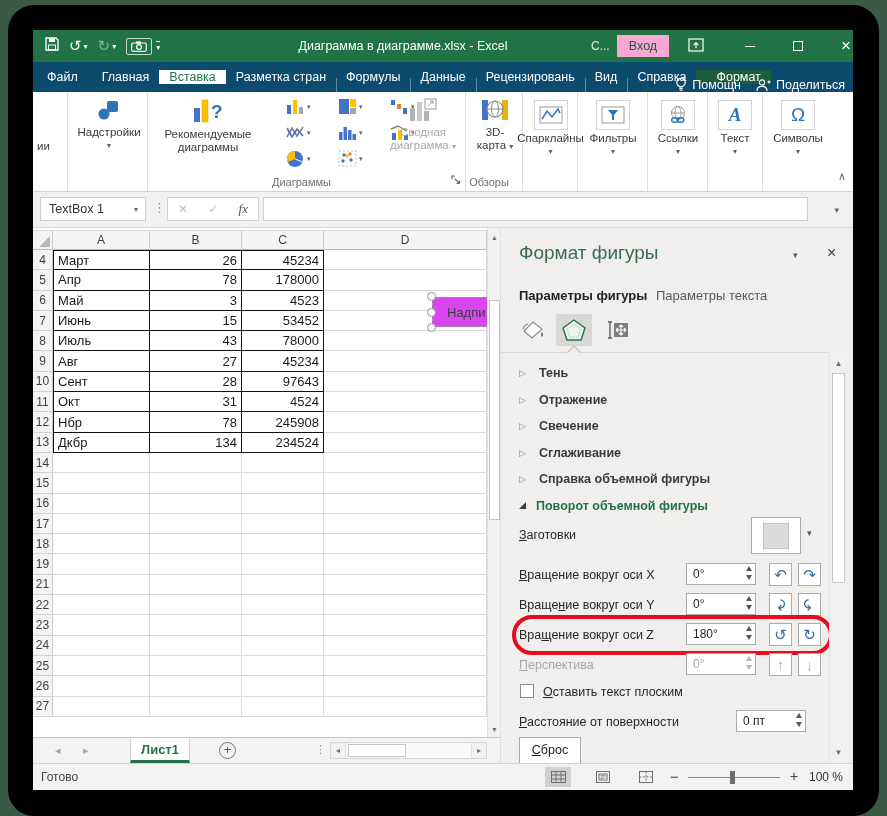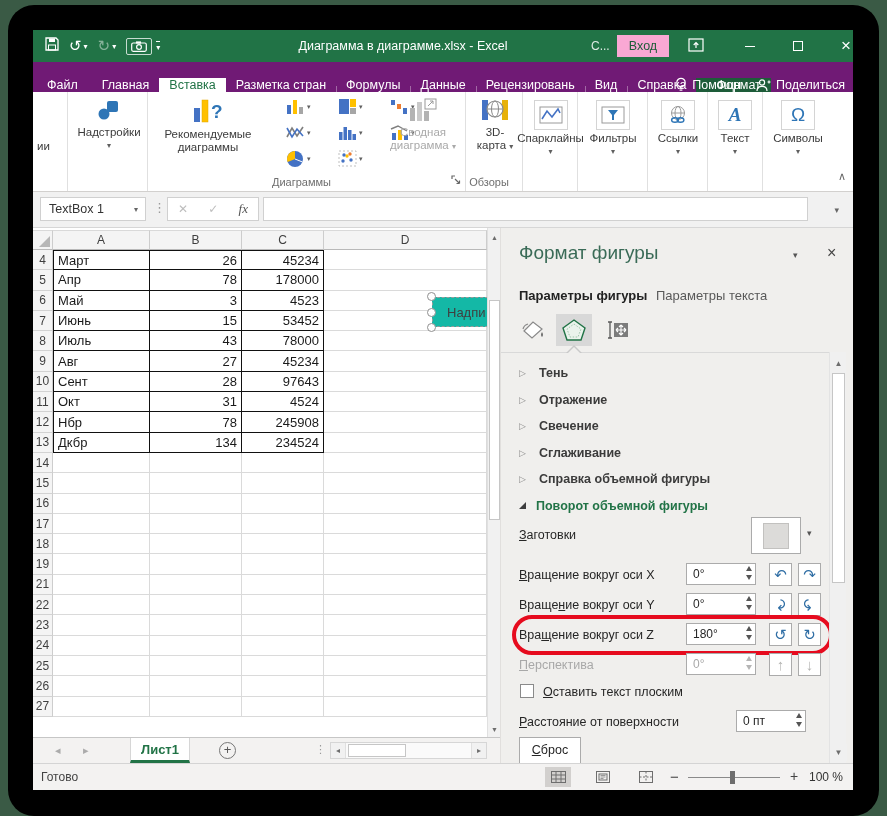--- a/index.html
+++ b/index.html
@@ -18,21 +18,21 @@
   .win-title { position:absolute; left:200px; top:0; width:340px; height:32px; display:flex; align-items:center; justify-content:center; font-size:12.5px; }
   .acct-short { position:absolute; left:558px; top:0; height:32px; display:flex; align-items:center; font-size:12px; color:rgba(255,255,255,.85); }
   .signin-btn { position:absolute; left:584px; top:5px; width:52px; height:22px; background:#f9a8d4; color:#1d5c38; font-size:12.5px; display:flex; align-items:center; justify-content:center; }
   .ribbon-display { position:absolute; left:655px; top:8px; }
   .winbtn { position:absolute; top:0; width:34px; height:32px; display:flex; align-items:center; justify-content:center; }
   .wb-min { left:700px; } .wb-max { left:748px; } .wb-close { left:796px; font-size:17px; }
   .minbar { width:10px; height:1px; background:#fff; }
   .maxbox { width:10px; height:10px; border:1px solid #fff; }
 
   
-  .tabrow { position:absolute; left:0; top:32px; width:820px; height:30px; background:#701a75; display:flex; align-items:flex-end; }
+  .tabrow { position:absolute; left:0; top:32px; width:820px; height:30px; background:#0c4a6e; display:flex; align-items:center; }
   .rtab { color:#fff; font-size:12.5px; padding:0 10px; display:flex; align-items:center; position:relative; }
   .rtab.first { padding:0 14px; }
   .rtab.active { background:#fff; color:#217346; }
   .rtab.dark { background:#1d5c39;padding-left:20px; }
   .rtab.sep::before { content:""; position:absolute; left:0; top:8px; height:14px; width:1px; background:rgba(255,255,255,.35); }
   .tab-right { position:absolute; right:8px; top:32px; height:30px; display:flex; align-items:flex-end; gap:14px; color:#fff; font-size:12.5px; }
   .tab-right .item { display:flex; align-items:center; gap:5px; }
 
   
   .ribbon { position:absolute; left:0; top:62px; width:820px; height:100px; background:#fff; border-bottom:1px solid #d2d0ce; font-size:11.5px; color:#444; }
@@ -70,21 +70,21 @@
   .corner i { position:absolute; right:2px; bottom:2px; width:0; height:0; border-bottom:11px solid #b7b7b7; border-left:11px solid transparent; }
   .rows { position:absolute; left:0; top:22px; width:454px; }
   .g-row { display:flex; height:20.3px; }
   .cell { font-size:13px; color:#1a1a1a; border-right:1px solid #dadada; border-bottom:1px solid #dadada; display:flex; align-items:center; overflow:hidden; }
   .rhdr { background:#f4f4f4; border-right:1px solid #cdcdcd; border-bottom:1px solid #d2d2d2; color:#3f3f3f; font-size:12px; justify-content:center; }
   .c0 { width:20px; } .c1 { width:97px; } .c2 { width:92px; } .c3 { width:82px; } .c4 { width:163px; }
   .txt { padding-left:4px; } .num { justify-content:flex-end; padding-right:4px; }
   .bdr { border-right:1px solid #111; border-bottom:1px solid #111; }
   .bl { border-left:1px solid #111; } .bt { border-top:1px solid #111; }
   
-  .sheet-textbox { position:absolute; left:399px; top:69px; width:56px; height:30px; border-top:1.5px dashed #9a9a9a; border-bottom:1.5px dashed #9a9a9a; border-left:1.5px dashed #9a9a9a; background:#14b8a6; font-size:13px; color:#3f3f3f; display:flex; align-items:center; padding-left:14px; }
+  .sheet-textbox { position:absolute; left:399px; top:69px; width:56px; height:30px; border-top:1.5px dashed #9a9a9a; border-bottom:1.5px dashed #9a9a9a; border-left:1.5px dashed #9a9a9a; background:#d946ef; font-size:13px; color:#3f3f3f; display:flex; align-items:center; padding-left:14px; }
   .handle { position:absolute; width:9px; height:9px; border-radius:50%; background:#fff; border:1.5px solid #8f8f8f; left:-6px; }
   .h-t { top:-6px; } .h-m { top:10px; } .h-b { bottom:-6px; }
   
   .gvscroll { position:absolute; left:454px; top:0; width:13px; height:509px; background:#f1f1f1; border-left:1px solid #e0e0e0; }
   .sbtn { position:absolute; left:0; width:13px; height:15px; background:#f1f1f1; color:#6d6d6d; font-size:7px; display:flex; align-items:center; justify-content:center; }
   .gv-up { top:2px; } .gv-dn { bottom:0; }
   .gv-thumb { position:absolute; left:1px; top:72px; width:11px; height:220px; background:#fff; border:1px solid #c6c6c6; }
 
   
   .sheetrow { position:absolute; left:0; top:707px; width:467px; height:26px; background:#f3f2f1; border-top:1px solid #c6c6c6; font-size:13px; }

